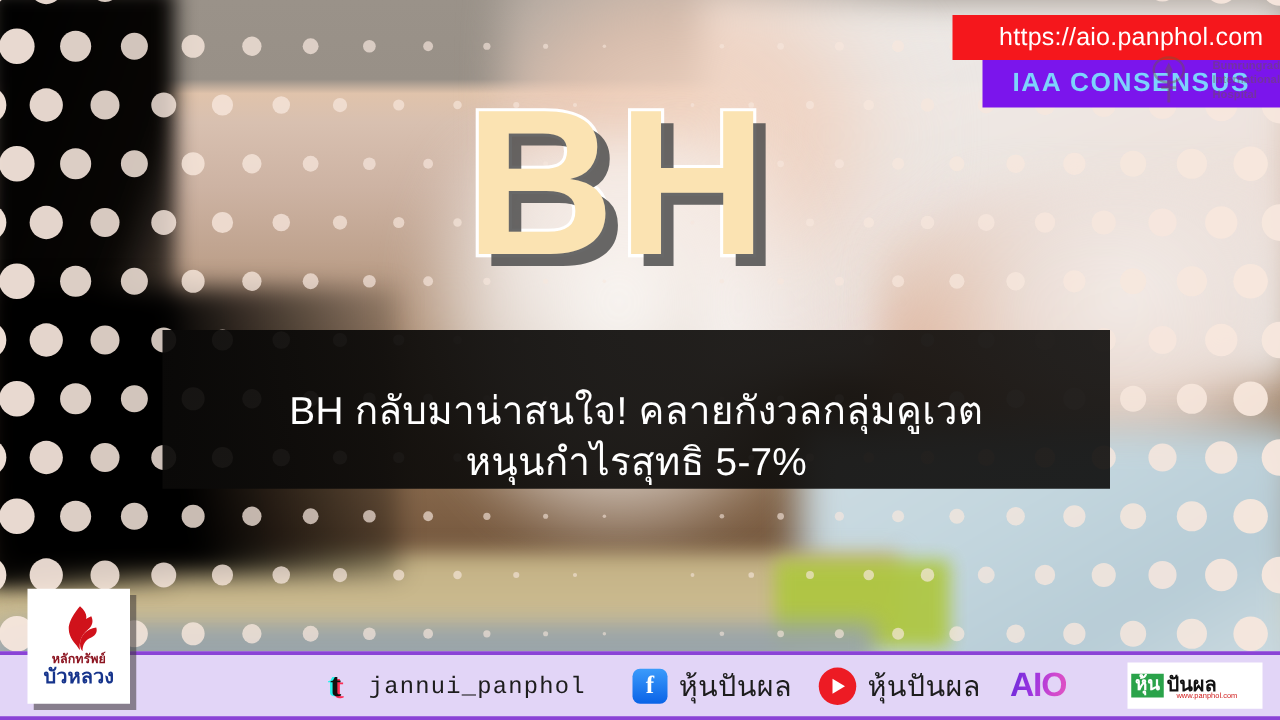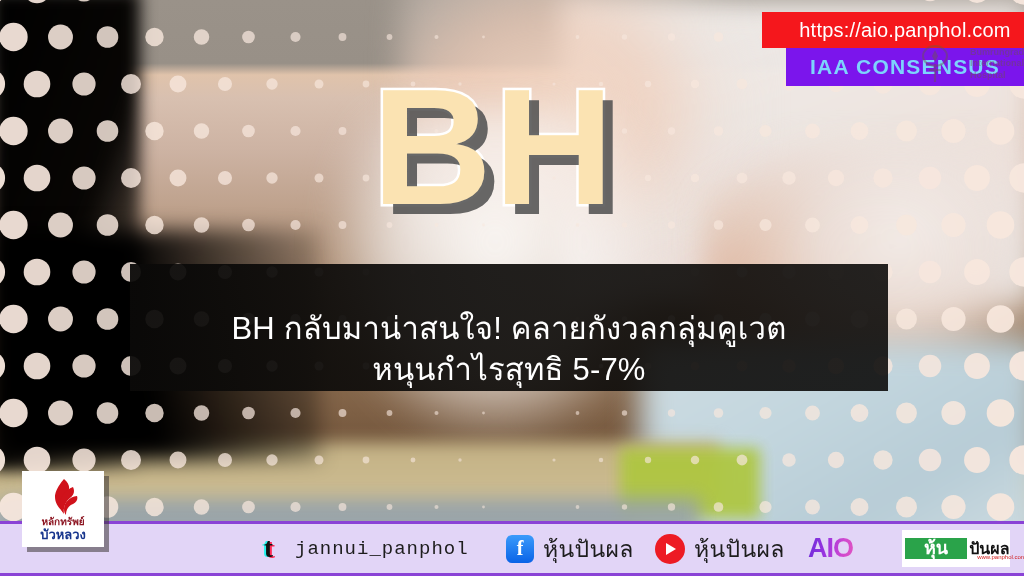--- a/index.html
+++ b/index.html
@@ -128,34 +128,34 @@
     display:flex;align-items:center;
   }
   .social{
     display:flex;align-items:center;gap:9px;
   }
   .social-label{font-size:23px;color:#1d1d1d;letter-spacing:.3px;}
   .handle-tt{font-size:19px;color:#1d1d1d;letter-spacing:1px;font-family:"Liberation Mono","DejaVu Sans Mono",monospace;}
 
   
   .bualuang{
-    position:absolute;left:22px;top:471px;width:82px;height:76px;
+    position:absolute;left:22px;top:471px;width:82px;height:92px;
     background:#fff;box-shadow:5px 5px 0 rgba(60,55,55,.55);
     display:flex;flex-direction:column;align-items:center;justify-content:center;gap:1px;
     z-index:6;
   }
   .bl-th1{font-size:10px;color:#8c1420;font-weight:bold;line-height:1;}
-  .bl-th2{font-size:13px;color:#16348c;font-weight:bold;line-height:1;}
+  .bl-th2{font-size:16px;color:#16348c;font-weight:bold;line-height:1;}
 
   
   .panphol-logo{
     width:108px;height:37px;background:#fff;display:flex;align-items:center;
     padding:2px 3px;gap:2px;
   }
-  .pp-green{background:#2aa34a;color:#fff;font-size:18px;font-weight:bold;padding:1px 19px;line-height:1.1;}
+  .pp-green{background:#2aa34a;color:#fff;font-size:15px;font-weight:bold;padding:1px 3px;line-height:1.1;}
   .pp-black{color:#111;font-size:16px;font-weight:bold;line-height:1.1;}
   .pp-url{color:#d01b1b;font-size:6px;position:absolute;}
 
   .aio-logo{font-size:27px;font-weight:bold;letter-spacing:-1px;
     background:linear-gradient(100deg,#6a2bd9 0%,#9a34e0 40%,#d048cf 75%,#e055c0 100%);
     -webkit-background-clip:text;background-clip:text;color:transparent;text-decoration:underline;}
 
   .fb-icon{width:28px;height:28px;border-radius:6px;
     background:linear-gradient(180deg,#3b9bfb,#0a63e7);
     color:#fff;font-weight:bold;font-size:20px;display:flex;align-items:center;justify-content:center;

